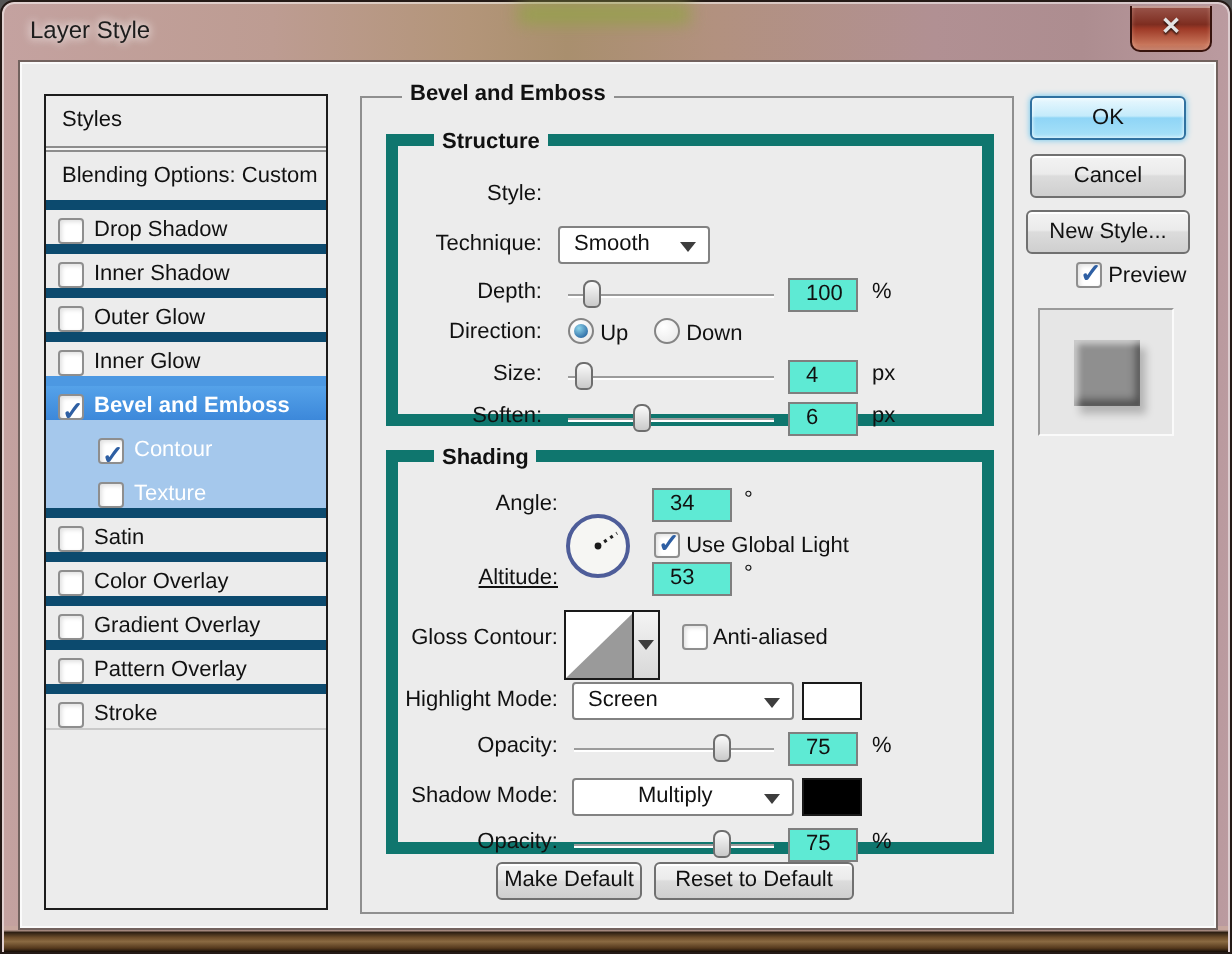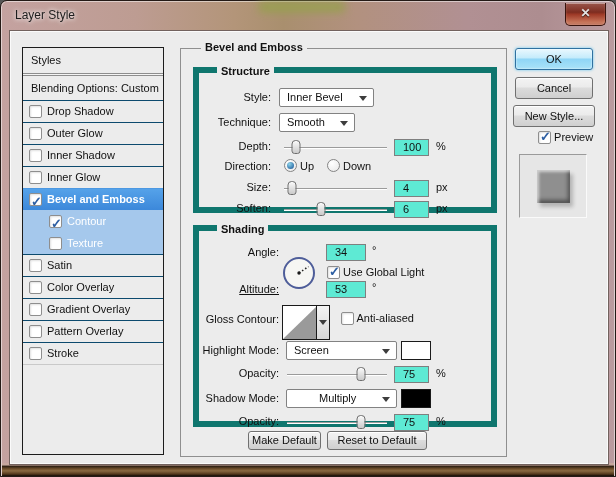--- a/index.html
+++ b/index.html
@@ -31,21 +31,21 @@
   .content { position:absolute; left:8px; top:29px; width:600px; height:435px;
              background:#ececec; border:1px solid #72625e;
              box-shadow:inset 0 0 0 1px #fbfbfb; }
 
   
   .sidebar { position:absolute; left:12px; top:16px; width:142px; height:408px;
              border:1px solid #1c1c1c; background:#ececec; overflow:hidden; }
   .sb-header { height:25px; line-height:25px; padding-left:8px; }
   .double-sep { height:3px; border-top:1px solid #8d8d8d; border-bottom:1px solid #8d8d8d; background:#f4f4f4; }
   .sb-blending { height:24px; line-height:24px; padding-left:8px; cursor:pointer; }
-  .sb-item { position:relative; height:22px; line-height:21px; border-top:1px solid #0c4a6e; cursor:pointer; }
+  .sb-item { position:relative; height:22px; line-height:21px; border-top:5px solid #0c4a6e; cursor:pointer; }
   .sb-item .cb { position:absolute; left:6px; top:4px; }
   .sb-item .sb-label { position:absolute; left:24px; top:0; }
   .sb-item.sub .cb { left:26px; }
   .sb-item.sub .sb-label { left:44px; }
   .sb-item.selected { background:linear-gradient(180deg,#55a2e9 0%,#3c88da 100%);
                       border-top-color:#4c98e2; color:#fff; font-weight:bold; }
   .sb-item.sub { background:#a5c8ec; border-top-color:#a5c8ec; color:#fff; }
   .sb-filler { border-top:1px solid #c9c9c9; height:90px; }
 
   
@@ -130,25 +130,25 @@
         <div class="sb-header">Styles</div>
         <div class="double-sep"></div>
         <div class="sb-blending">Blending Options: Custom</div>
 
         <div class="sb-item">
           <span class="cb"></span>
           <span class="sb-label">Drop Shadow</span>
         </div>
         <div class="sb-item">
           <span class="cb"></span>
+          <span class="sb-label">Inner Shadow</span>
+        </div>
+        <div class="sb-item">
+          <span class="cb"></span>
           <span class="sb-label">Outer Glow</span>
-        </div>
-        <div class="sb-item">
-          <span class="cb"></span>
-          <span class="sb-label">Inner Shadow</span>
         </div>
         <div class="sb-item">
           <span class="cb"></span>
           <span class="sb-label">Inner Glow</span>
         </div>
         <div class="sb-item selected">
           <span class="cb checked"></span>
           <span class="sb-label">Bevel and Emboss</span>
         </div>
         <div class="sb-item sub">
@@ -182,24 +182,20 @@
         <div class="sb-filler"></div>
       </div>
 
       <div class="main-box">
         <span class="legend" style="left:20px;">Bevel and Emboss</span>
 
         <div class="fieldset fs-structure">
           <span class="legend" style="left:18px;">Structure</span>
 
           <span class="lbl" style="left:0;width:72px;top:18px;">Style:</span>
-          <div class="dropdown" style="left:80px;top:15px;width:95px;">
-            <span>Inner Bevel</span>
-            <span class="dd-arrow"></span>
-          </div>
 
           <span class="lbl" style="left:0;width:72px;top:43px;">Technique:</span>
           <div class="dropdown" style="left:80px;top:40px;width:76px;">
             <span>Smooth</span>
             <span class="dd-arrow"></span>
           </div>
 
           <span class="lbl" style="left:0;width:72px;top:67px;">Depth:</span>
           <div class="track" style="left:85px;top:74px;width:103px;">
             <div class="thumb" style="left: 12%;"></div>

